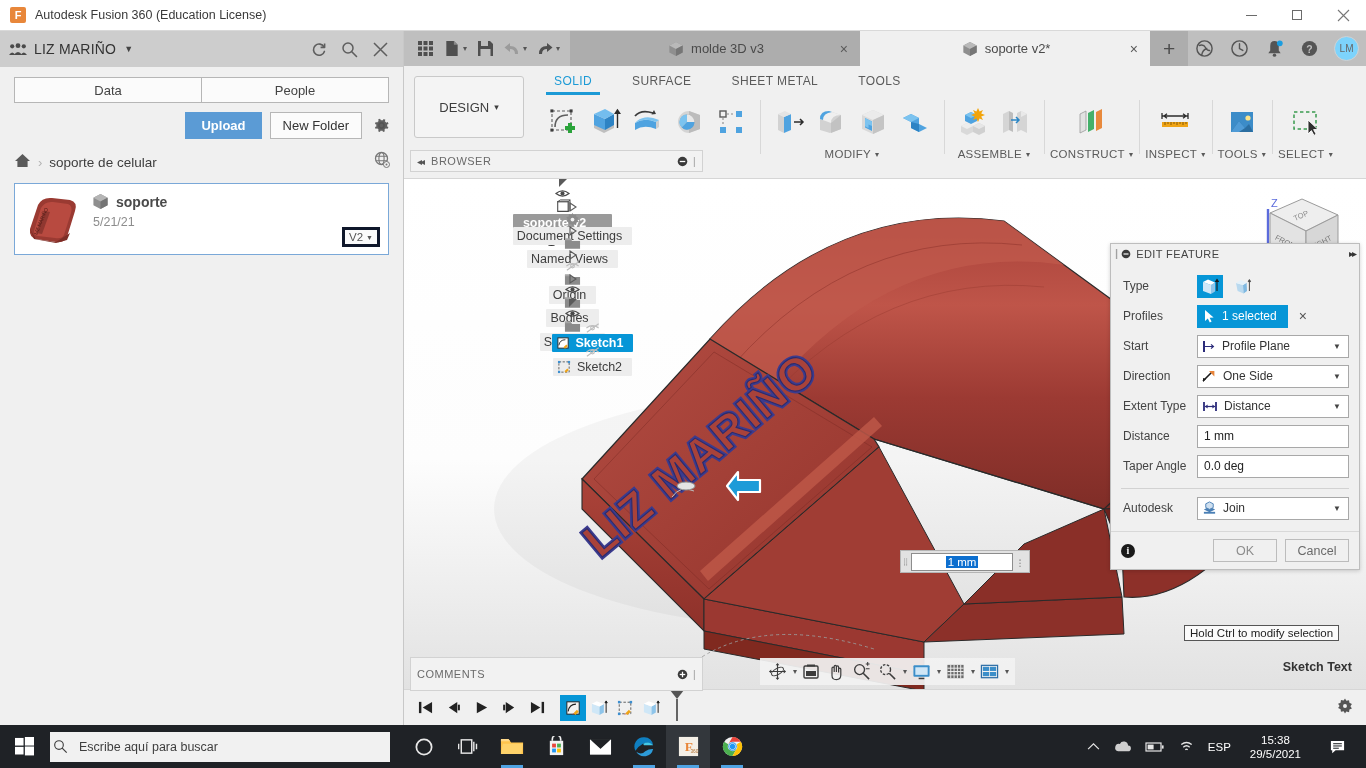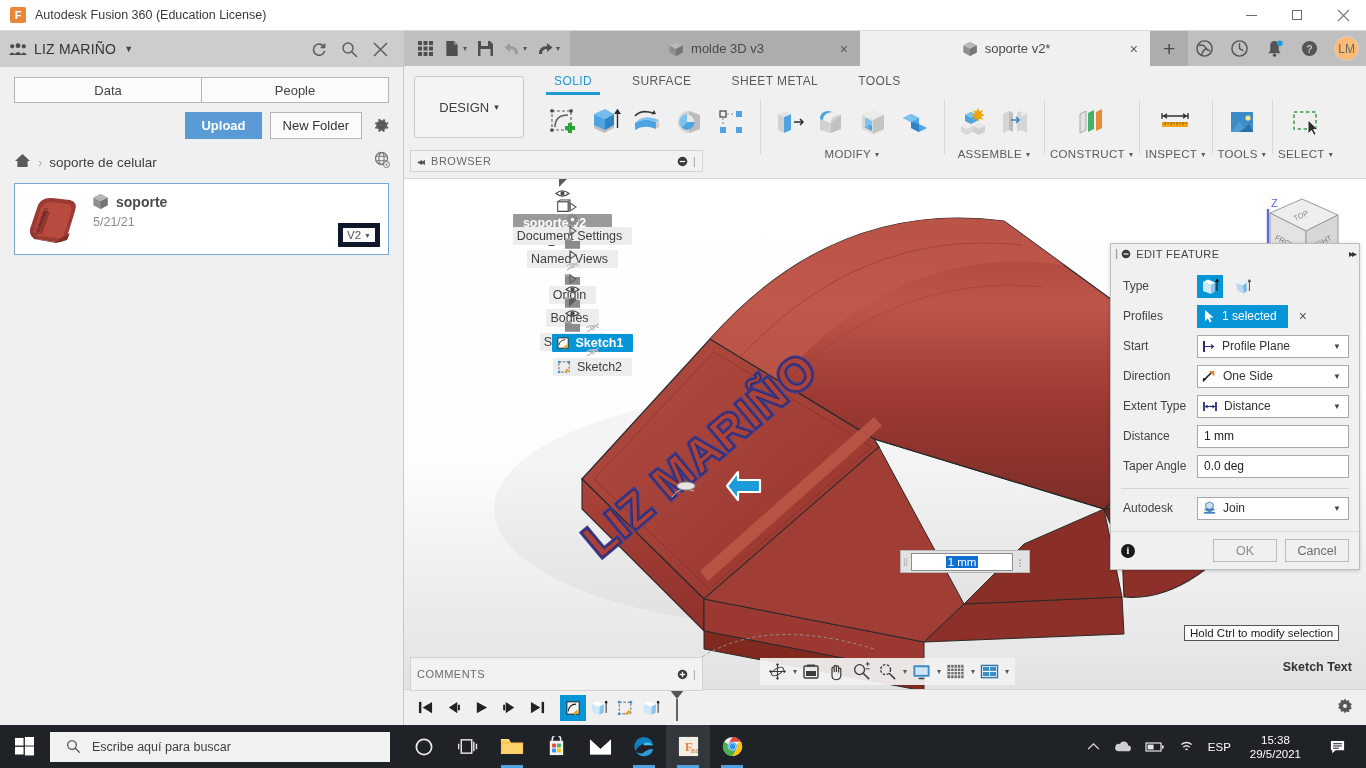--- a/index.html
+++ b/index.html
@@ -80,21 +80,21 @@
   }
   .dp-thumb {
     width: 66px; height: 62px; flex: none; position: relative; overflow: hidden;
   }
   .dp-card-body { padding: 4px 0 0 6px; flex: 1; position: relative; }
   .dp-card-title { display: flex; align-items: center; gap: 7px; }
   .dp-cube { width: 17px; height: 17px; flex:none; }
   .dp-name { font-size: 14px; font-weight: bold; color: #4a4a4a; }
   .dp-date { font-size: 12.5px; color: #8d8d8d; margin-top: 5px; margin-left: 1px; }
   .dp-ver {
-    position: absolute; right: 3px; bottom: 2px; border: 5px solid #0f172a;
+    position: absolute; right: 3px; bottom: 2px; border: 3px solid #0f172a;
     background: #fafafa; font-size: 11.5px; color: #555; padding: 1px 4px;
     display: flex; align-items: center; gap: 3px;
   }
 
   
   .fusion { position: absolute; left: 404px; top: 31px; width: 962px; height: 694px; background: #f0f0f0; }
 
   .qat-row {
     height: 35px; background: #bfbfbf; display: flex; align-items: center;
     position: relative;
@@ -112,23 +112,23 @@
   .doc-tab.active { background: #f0f0f0; min-width: 290px; justify-content: center; }
   .doc-tab .tabname { white-space: nowrap; }
   .doc-tab .tabx { position: absolute; right: 12px; color: #5a5a5a; font-size: 14px; }
   .tab-plus {
     width: 38px; height: 35px; background: #adadad; display: flex;
     align-items: center; justify-content: center; color: #4d4d4d; font-size: 21px;
   }
   .qat-right { display: flex; align-items: center; gap: 2px; padding-right: 8px; }
   .qat-r-btn { width: 33px; height: 35px; display: flex; align-items: center; justify-content: center; color: #555; position: relative; }
   .avatar {
-    width: 25px; height: 25px; border-radius: 50%; background: #fdba74;
+    width: 25px; height: 25px; border-radius: 50%; background: #7dd3fc;
     border: 1px solid #d2d2d2; display: flex; align-items: center; justify-content: center;
-    font-size: 12px; color: #666; margin-left: 6px;
+    font-size: 10px; color: #666; margin-left: 6px;
   }
 
   
   .ribbon { height: 113px; background: #f0f0f0; position: relative; border-bottom: 1px solid #d6d6d6; }
   .wsbox {
     position: absolute; left: 10px; top: 10px; width: 110px; height: 62px;
     border: 1px solid #c9c9c9; background: #f4f4f4; border-radius: 3px;
     display: flex; align-items: center; justify-content: center;
     font-size: 13px; color: #3d3d3d; gap: 5px;
   }
@@ -285,21 +285,21 @@
   .viewcube { position: absolute; right: 10px; top: 6px; width: 104px; height: 92px; z-index: 14; }
 
   
   .taskbar {
     position: absolute; left: 0; bottom: 0; width: 1366px; height: 43px;
     background: #1f2226; display: flex; align-items: center;
   }
   .tb-start { width: 48px; height: 43px; display: flex; align-items: center; justify-content: center; }
   .tb-search {
     width: 340px; height: 30px; background: #f1f1f1; display: flex; align-items: center;
-    padding-left: 16px; gap: 11px; margin-left: 2px;
+    padding-left: 3px; gap: 11px; margin-left: 2px;
   }
   .tb-search .ph { font-size: 12.5px; color: #3e3e3e; }
   .tb-apps { display: flex; align-items: center; margin-left: 12px; gap: 0; }
   .tb-app { width: 44px; height: 43px; display: flex; align-items: center; justify-content: center; position: relative; }
   .tb-app.active { background: #33373c; }
   .tb-app.running::after {
     content: ''; position: absolute; bottom: 0; left: 11px; right: 11px;
     height: 3px; background: #4fa3e3;
   }
   .tb-tray { margin-left: auto; display: flex; align-items: center; gap: 13px; padding-right: 12px; }

